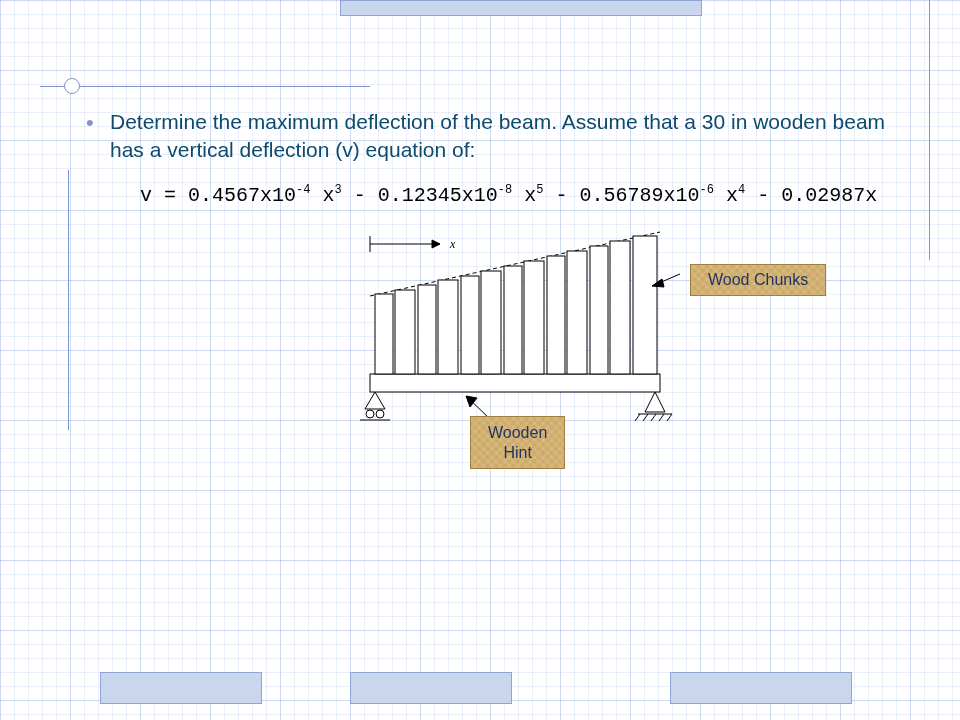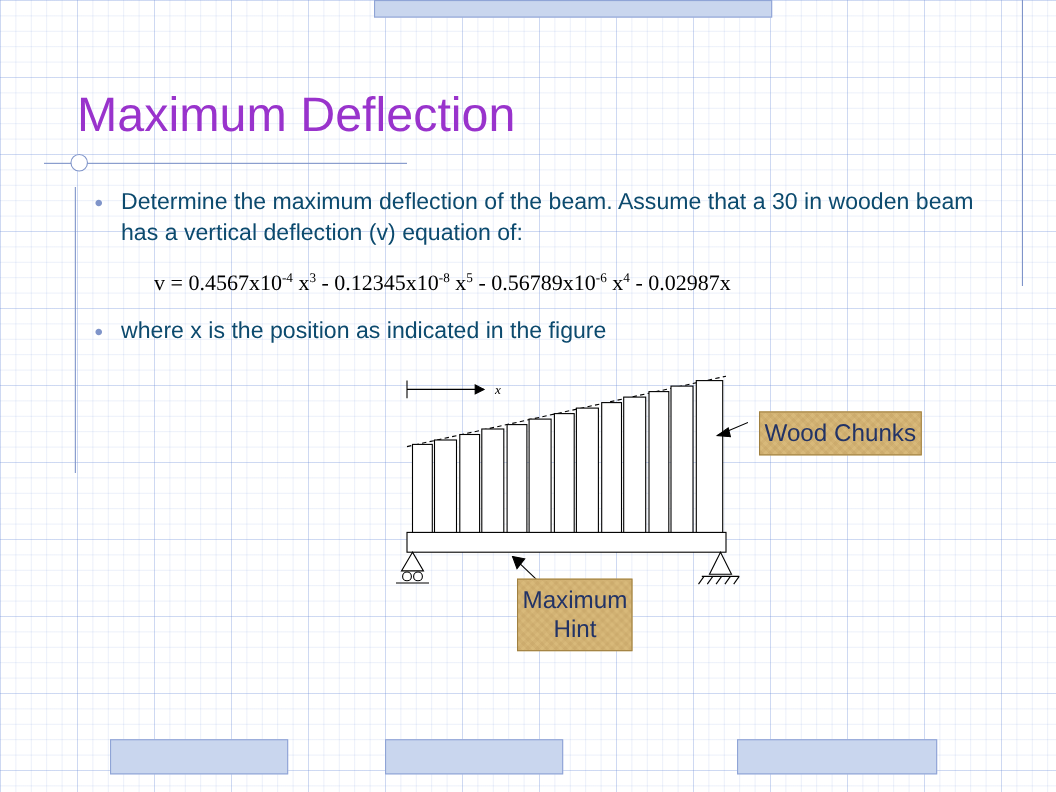--- a/index.html
+++ b/index.html
@@ -92,42 +92,42 @@
   }
   ul.bullets > li::before {
     content: "•";
     position: absolute;
     left: -24px;
     top: 0;
     color: #7f94c9;
     font-size: 22px;
   }
   .equation {
-    font-family: Liberation Serif, serif;
+    font-family: Liberation Mono, monospace;
     font-size: 20px;
     color: #000;
     margin: 8px 0 18px 70px;
     white-space: nowrap;
   }
   .equation sup { font-size: 12px; vertical-align: super; }
   .hint { font-style: italic; }
   
   .figure {
     position: relative;
     height: 260px;
     margin: 0 0 10px 0;
   }
   .beam-svg {
     position: absolute;
     left: 210px; top: 0;
   }
   .wood-label {
     display: inline-block;
-    padding: 6px 4px;
-    font-size: 22px;
+    padding: 6px 17px;
+    font-size: 16px;
     color: #223366;
     text-align: center;
     border: 1px solid #a08040;
     background:
       repeating-linear-gradient(45deg, rgba(160,120,60,0.12) 0 3px, transparent 3px 6px),
       repeating-linear-gradient(-45deg, rgba(160,120,60,0.10) 0 3px, transparent 3px 6px),
       #d8b97a;
   }
   .label-wood-chunks {
     position: absolute;
@@ -160,21 +160,20 @@
 </style>
 </head>
 <body>
 
 <div class="grid-bg"></div>
 <div class="top-bar"></div>
 <div class="right-line"></div>
 
 <div class="slide">
 
-  <h1 class="title">Maximum Deflection</h1>
 
   <div class="title-rule">
     <div class="line"></div>
     <div class="circ"></div>
   </div>
   <div class="side-line"></div>
 
   <ul class="bullets">
     <li>Determine the maximum deflection of the beam. Assume that a 30 in wooden beam has a vertical deflection (v) equation of:</li>
   </ul>
@@ -187,23 +186,20 @@
     <span>-</span>
     <span>0.12345x10</span><sup>-8</sup>
     <span>x</span><sup>5</sup>
     <span>-</span>
     <span>0.56789x10</span><sup>-6</sup>
     <span>x</span><sup>4</sup>
     <span>-</span>
     <span>0.02987x</span>
   </div>
 
-  <ul class="bullets">
-    <li>where x is the position as indicated in the figure</li>
-  </ul>
 
   <div class="figure">
 
     <svg class="beam-svg" width="400" height="210" viewBox="0 0 400 210">
 
       <g stroke="#000" stroke-width="1" fill="none">
         <line x1="90" y1="20" x2="160" y2="20"></line>
         <line x1="90" y1="12" x2="90" y2="28"></line>
         <polygon points="160,20 152,16 152,24" fill="#000"></polygon>
       </g>
@@ -255,21 +251,21 @@
         <line x1="210" y1="195" x2="186" y2="172"></line>
         <polygon points="186,172 197,174 190,183"></polygon>
       </g>
     </svg>
 
     <span class="x-axis-label">x</span>
 
     <div class="wood-label label-wood-chunks">Wood Chunks</div>
 
     <div class="wood-label label-wooden-beam">
-      <span>Maximum</span><br>
+      <span>Wooden</span><br>
       <span>Hint</span>
     </div>
 
   </div>
 
 
 </div>
 
 <div class="bot-box bb1"></div>
 <div class="bot-box bb2"></div>

